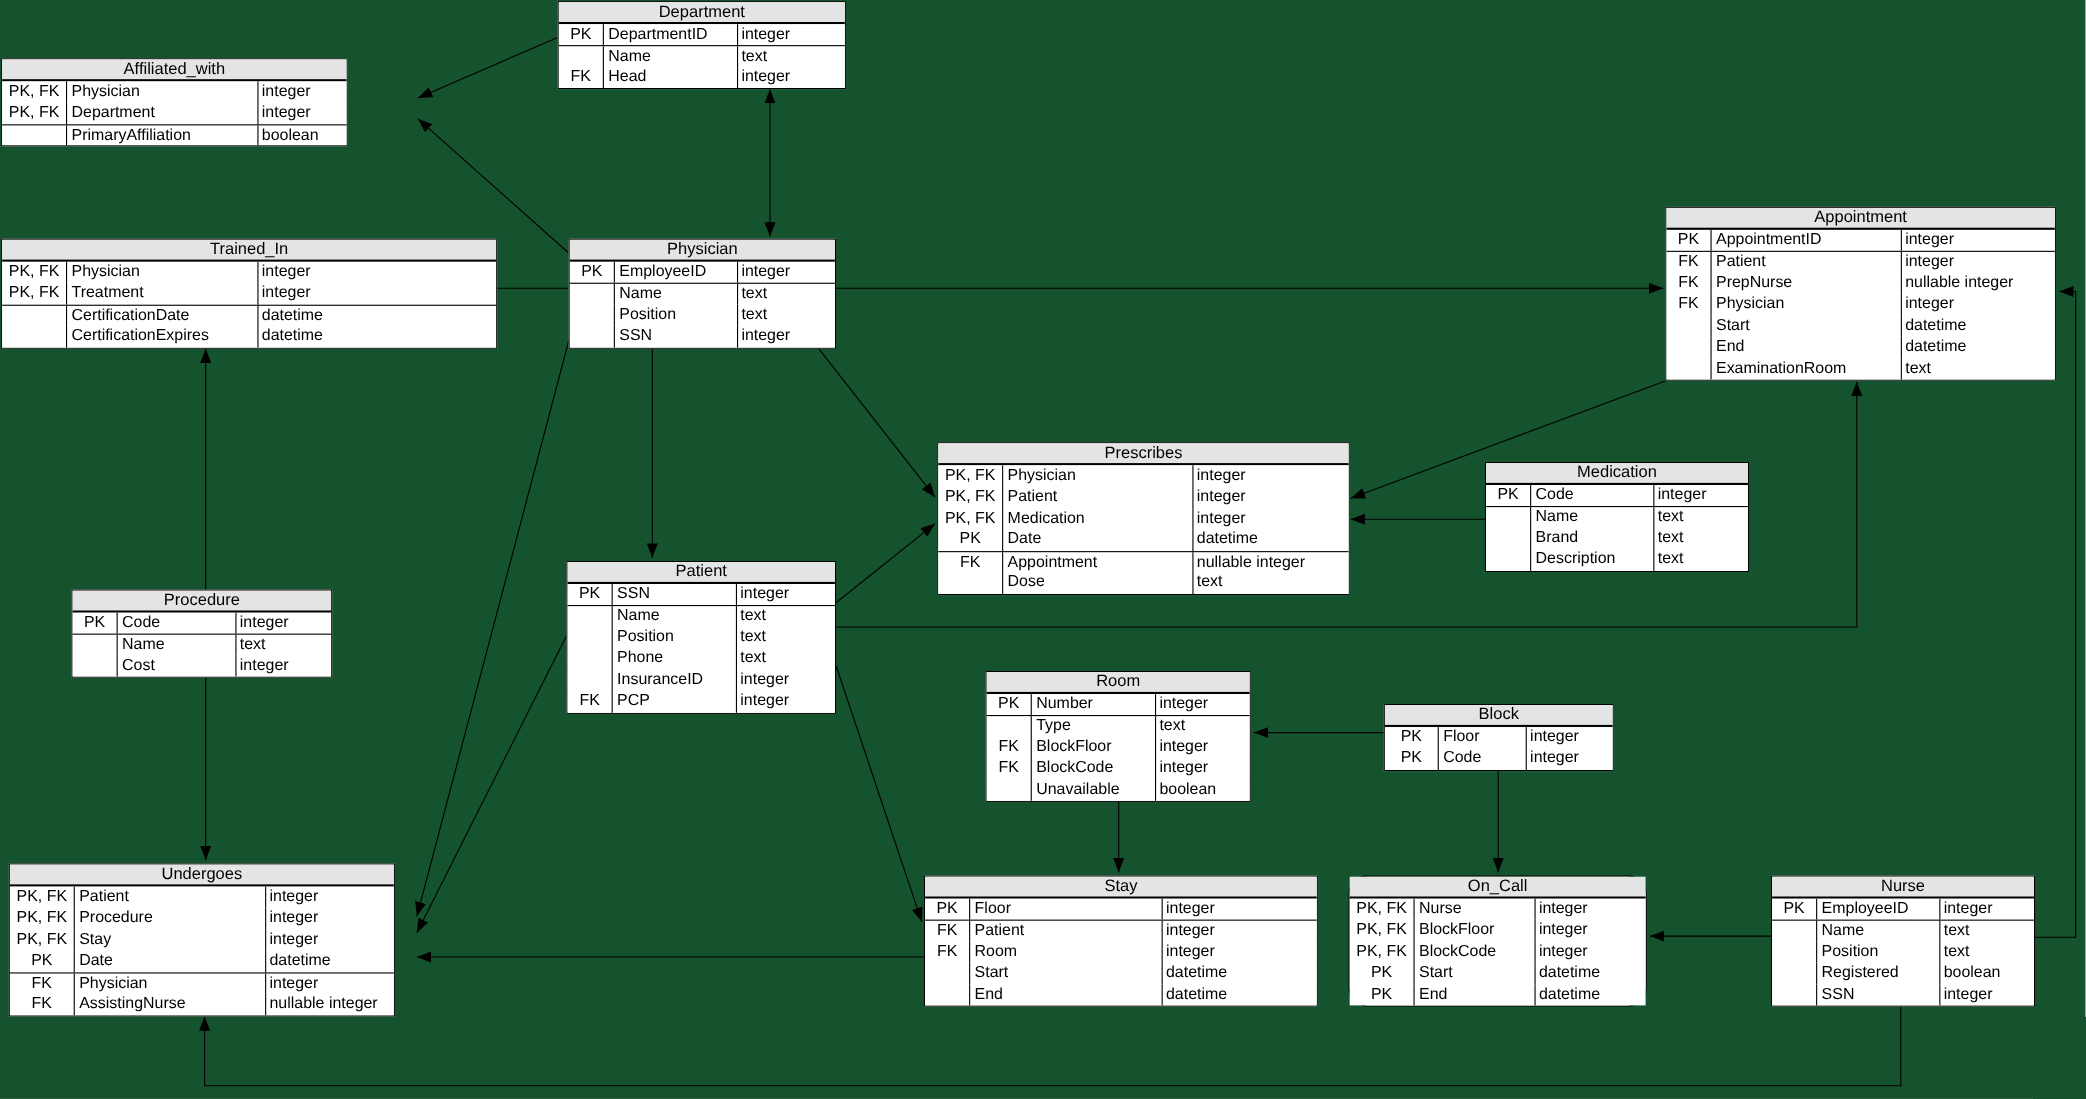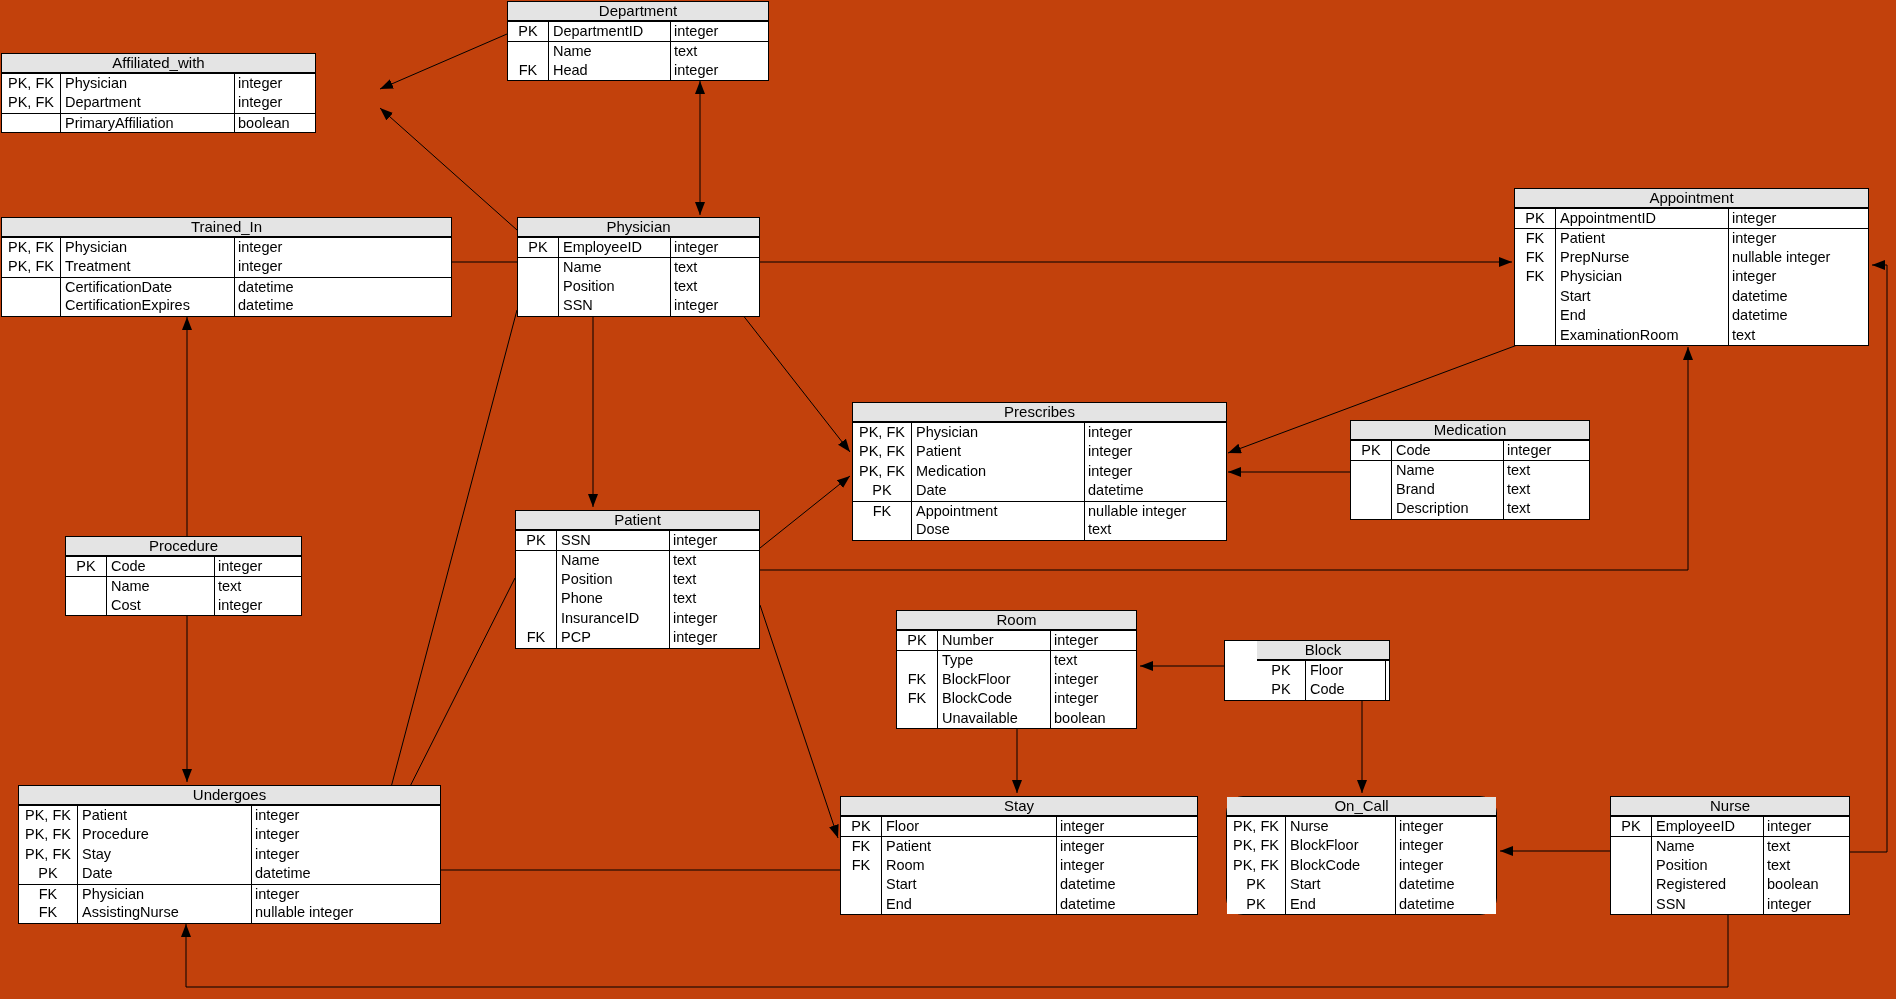--- a/index.html
+++ b/index.html
@@ -1,19 +1,19 @@
 <!DOCTYPE html>
 <html><head>
 <meta charset="utf-8">
 <style>
   html,body{margin:0;padding:0;background:#fff;}
   #canvas{
     position:relative;
     width:1896px;height:999px;
-    background:#c2410c;
+    background:#14532d;
     font-family:"Liberation Sans", sans-serif;
     overflow:hidden;
   }
   #rel-layer{position:absolute;left:0;top:0;width:1896px;height:999px;}
   .rel{stroke:#000;stroke-width:1;fill:none;}
   .table-card{
     position:absolute;
     border:1px solid #000;
     background:#fff;
     box-sizing:border-box;
@@ -363,36 +363,36 @@
           <div class="c-name">BlockCode</div>
           <div class="c-type">integer</div>
         </div>
         <div class="row">
           <div class="c-key"></div>
           <div class="c-name">Unavailable</div>
           <div class="c-type">boolean</div>
         </div>
       </div>
     </div>
-  <div class="table-card" style="left:1224px; top:640px; width:166px;padding-left:32px; --keyw:48px; --namew:80px;">
+  <div class="table-card" style="left:1258px; top:640px; width:209px; --keyw:48px; --namew:80px;">
       <div class="t-title">Block</div>
       <div>
         <div class="row">
           <div class="c-key">PK</div>
           <div class="c-name">Floor</div>
           <div class="c-type">integer</div>
         </div>
         <div class="row">
           <div class="c-key">PK</div>
           <div class="c-name">Code</div>
           <div class="c-type">integer</div>
         </div>
       </div>
     </div>
-  <div class="table-card" style="left:18px;    top:785px; width:423px; --keyw:58px; --namew:174px;">
+  <div class="table-card" style="left:8px;    top:785px; width:351px; --keyw:58px; --namew:174px;">
       <div class="t-title">Undergoes</div>
       <div>
         <div class="row">
           <div class="c-key">PK, FK</div>
           <div class="c-name">Patient</div>
           <div class="c-type">integer</div>
         </div>
         <div class="row">
           <div class="c-key">PK, FK</div>
           <div class="c-name">Procedure</div>

